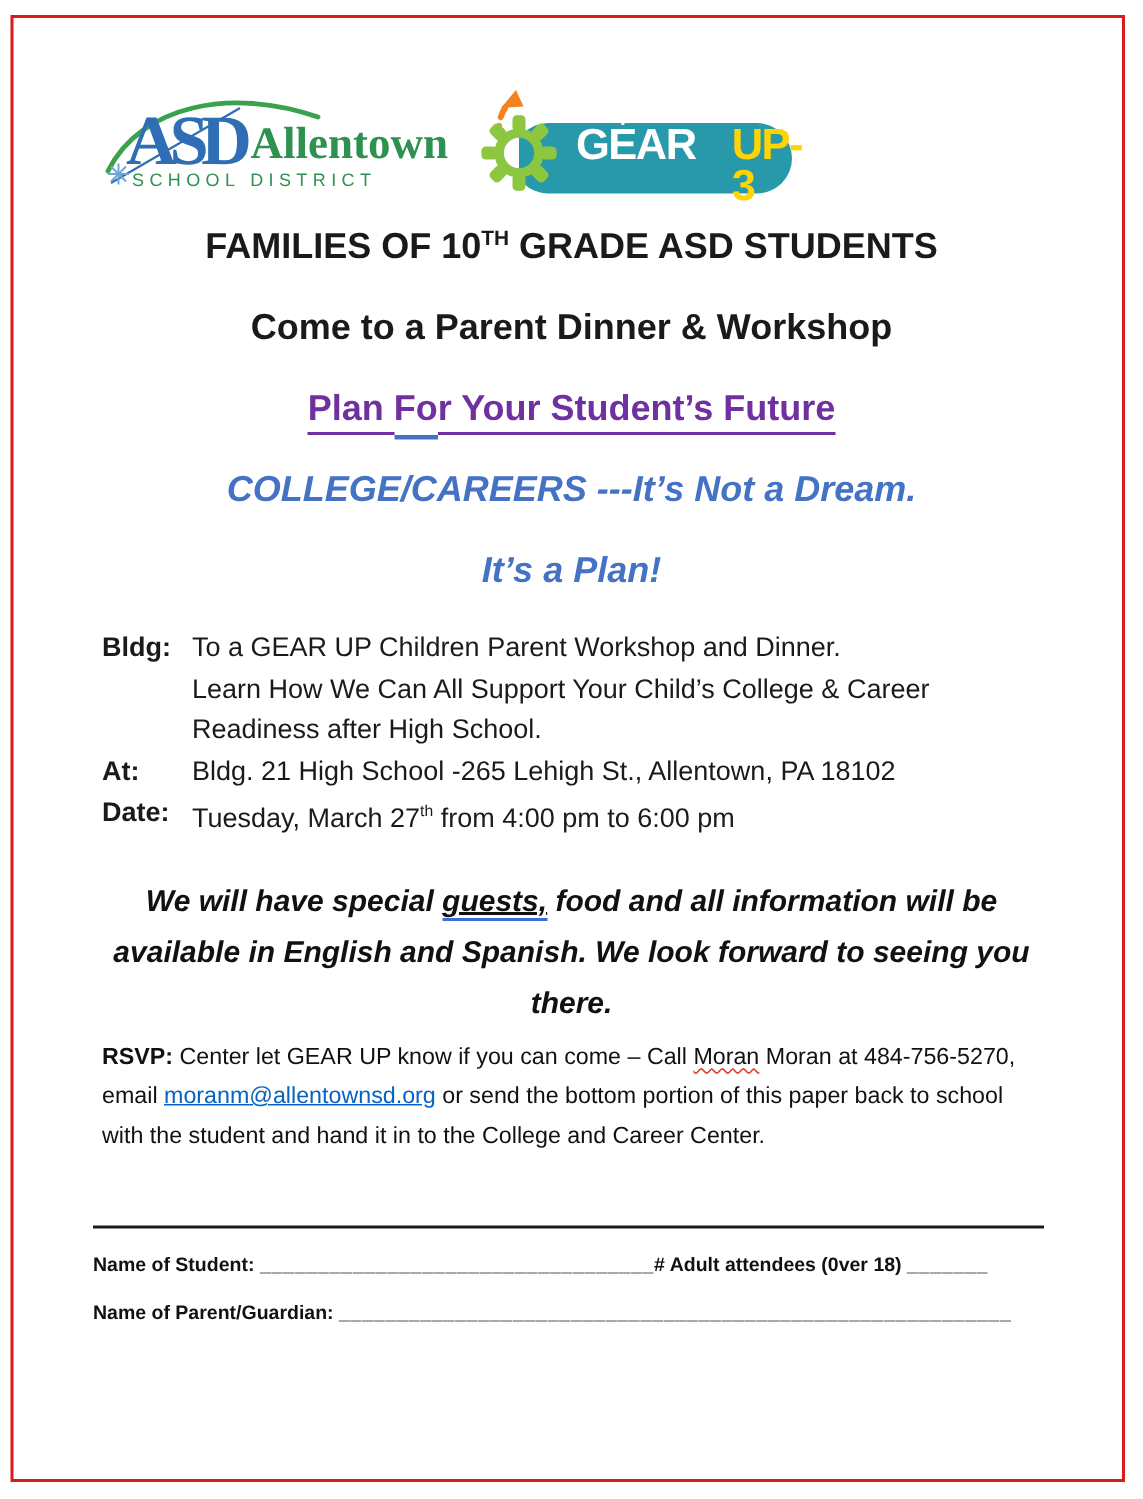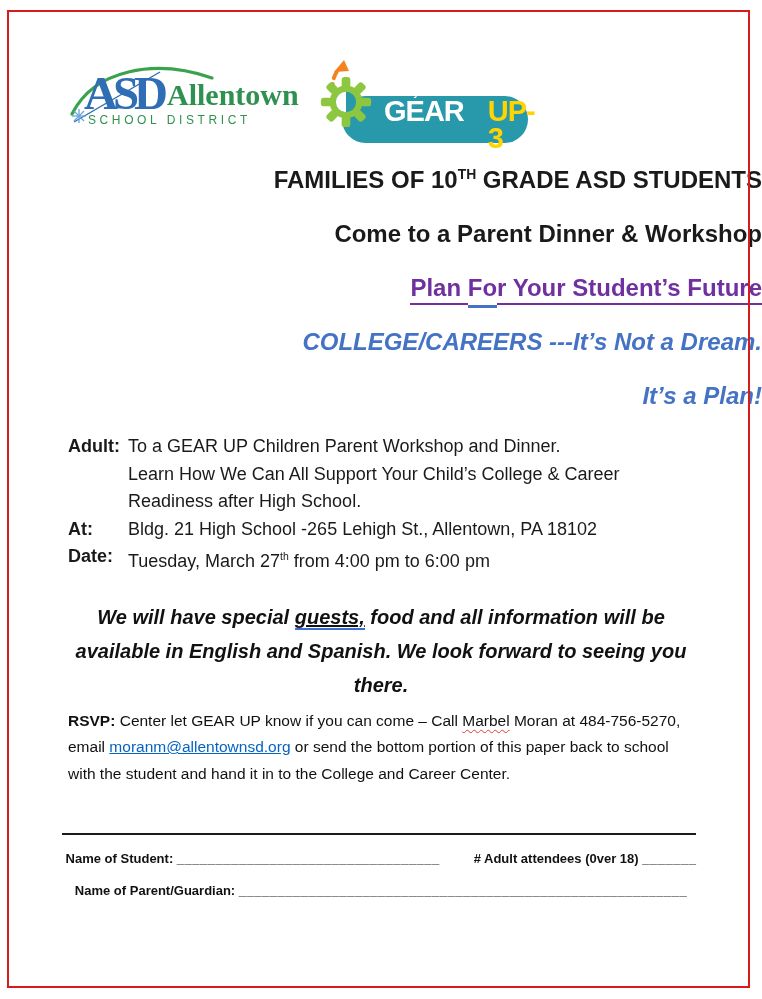--- a/index.html
+++ b/index.html
@@ -16,31 +16,30 @@
     display: flex; align-items: flex-start;
     padding: 0 70px 0 66px; margin-top: 64px; height: 74px;
   }
   .asd-logo { width: 252px; height: 64px; }
   .gearup-logo { position: relative; width: 212px; height: 72px; }
   .gu-pill {
     position: absolute; left: 24px; top: 18px; width: 186px; height: 47px;
     background: #2899aa; border-radius: 24px;
     display: flex; flex-direction: column; justify-content: center;
     padding-left: 42px;
-    margin-top: 14px;
   }
   .gu-state { color: #fff; font-size: 9.5px; font-weight: bold; letter-spacing: .2px; line-height: 11px; }
   .gu-main { display: flex; align-items: baseline; line-height: 27px; gap: 24px; }
   .gu-gear-word { color: #ffffff; font-size: 29px; font-weight: bold; letter-spacing: -1px; }
   .gu-up-word { color: #ffd400; font-size: 29px; font-weight: bold; letter-spacing: -1px; }
   .gu-gear-svg { position: absolute; left: 0; top: 10px; }
   .gu-arrow-svg { position: absolute; left: 4px; top: -4px; }
 
   
-  .headings { text-align: right; margin-top: 20px; }
+  .headings { text-align: center; margin-top: 4px; }
   .headings .hline { font-size: 24px; font-weight: bold; line-height: 33px; margin-bottom: 21px; white-space: nowrap; }
   .h-black { color: #1a1a1a; }
   .h-purple { color: #7030a0; }
   .h-blue { color: #4472c4; font-style: italic; }
   .u-purple { border-bottom: 2.5px solid #7030a0; padding-bottom: 2px; }
   .u-blue { border-bottom: 3.5px solid #4472c4; padding-bottom: 4px; }
   sup { font-size: 58%; vertical-align: super; }
 
   
   .details { padding: 0 70px 0 68px; margin-top: 6px; font-size: 18px; line-height: 27.5px; }
@@ -64,21 +63,21 @@
   .rsvp-label { font-weight: bold; }
   .squiggle {
     text-decoration: underline; text-decoration-style: wavy;
     text-decoration-color: #e03c31; text-decoration-thickness: 1px; text-underline-offset: 3px;
   }
   .email-link { color: #0563c1; text-decoration: underline; cursor: pointer; text-align: center; }
 
   
   .form-sep { margin: 46px 66px 0 62px; border: none; border-top: 2px solid #1a1a1a; }
   .form { padding: 0 62px 0 62px; font-size: 13px; font-weight: bold; color: #111; }
-  .frow { display: flex; justify-content: center; margin-top: 15px; white-space: nowrap; overflow: hidden; line-height: 17px; gap: 34px; }
+  .frow { display: flex; justify-content: flex-start; margin-top: 15px; white-space: nowrap; overflow: hidden; line-height: 17px; }
   .fgroup { white-space: nowrap; }
   .blank { letter-spacing: 0.5px; }
 </style>
 </head>
 <body>
 
 <div class="border-box"></div>
 
 <div class="logos-row">
 
@@ -131,38 +130,38 @@
 <div class="headings">
   <div class="hline h-black"><span>FAMILIES OF 10</span><sup>TH</sup><span> GRADE ASD STUDENTS</span></div>
   <div class="hline h-black">Come to a Parent Dinner &amp; Workshop</div>
   <div class="hline h-purple"><span class="u-purple">Plan </span><span class="u-blue">Fo</span><span class="u-purple">r Your Student’s Future</span></div>
   <div class="hline h-blue">COLLEGE/CAREERS ---It’s Not a Dream.</div>
   <div class="hline h-blue">It’s a Plan!</div>
 </div>
 
 <div class="details">
   <div class="drow">
-    <span class="dlabel">Adult:</span>
+    <span class="dlabel">Bldg:</span>
     <span><span>To a GEAR UP Children Parent </span><span class="bold">Workshop</span><span> and </span><span class="bold">Dinner</span><span>.</span></span>
   </div>
   <div class="dindent">Learn How We Can All Support Your Child’s College &amp; Career</div>
   <div class="dindent">Readiness after High School.</div>
   <div class="drow">
     <span class="dlabel">At:</span>
     <span>Bldg. 21 High School -265 Lehigh St., Allentown, PA 18102</span>
   </div>
   <div class="drow">
     <span class="dlabel">Date:</span>
     <span><span>Tuesday, March 27</span><sup>th</sup><span> from 4:00 pm to 6:00 pm</span></span>
   </div>
 </div>
 
 <div class="highlight"><span>We will have special </span><span class="guests-underline">guests,</span><span> food and all information will be available in English and Spanish. We look forward to seeing you there.</span></div>
 
-<div class="rsvp"><span class="rsvp-label">RSVP:</span><span>  Center let GEAR UP know if you can come – Call </span><span class="squiggle">Marbel</span><span> Moran at 484-756-5270, email </span><a class="email-link">moranm@allentownsd.org</a><span> or send the bottom portion of this paper back to school with the student and hand it in to the College and Career Center.</span></div>
+<div class="rsvp"><span class="rsvp-label">RSVP:</span><span>  Center let GEAR UP know if you can come – Call </span><span class="squiggle">Moran</span><span> Moran at 484-756-5270, email </span><a class="email-link">moranm@allentownsd.org</a><span> or send the bottom portion of this paper back to school with the student and hand it in to the College and Career Center.</span></div>
 
 <hr class="form-sep">
 <div class="form">
   <div class="frow">
     <span class="fgroup"><span>Name of Student:</span> <span class="blank">__________________________________</span></span>
     <span class="fgroup"><span># Adult attendees (0ver 18)</span> <span class="blank">_______</span></span>
   </div>
   <div class="frow">
     <span class="fgroup"><span>Name of Parent/Guardian:</span> <span class="blank">__________________________________________________________</span></span>
   </div>

